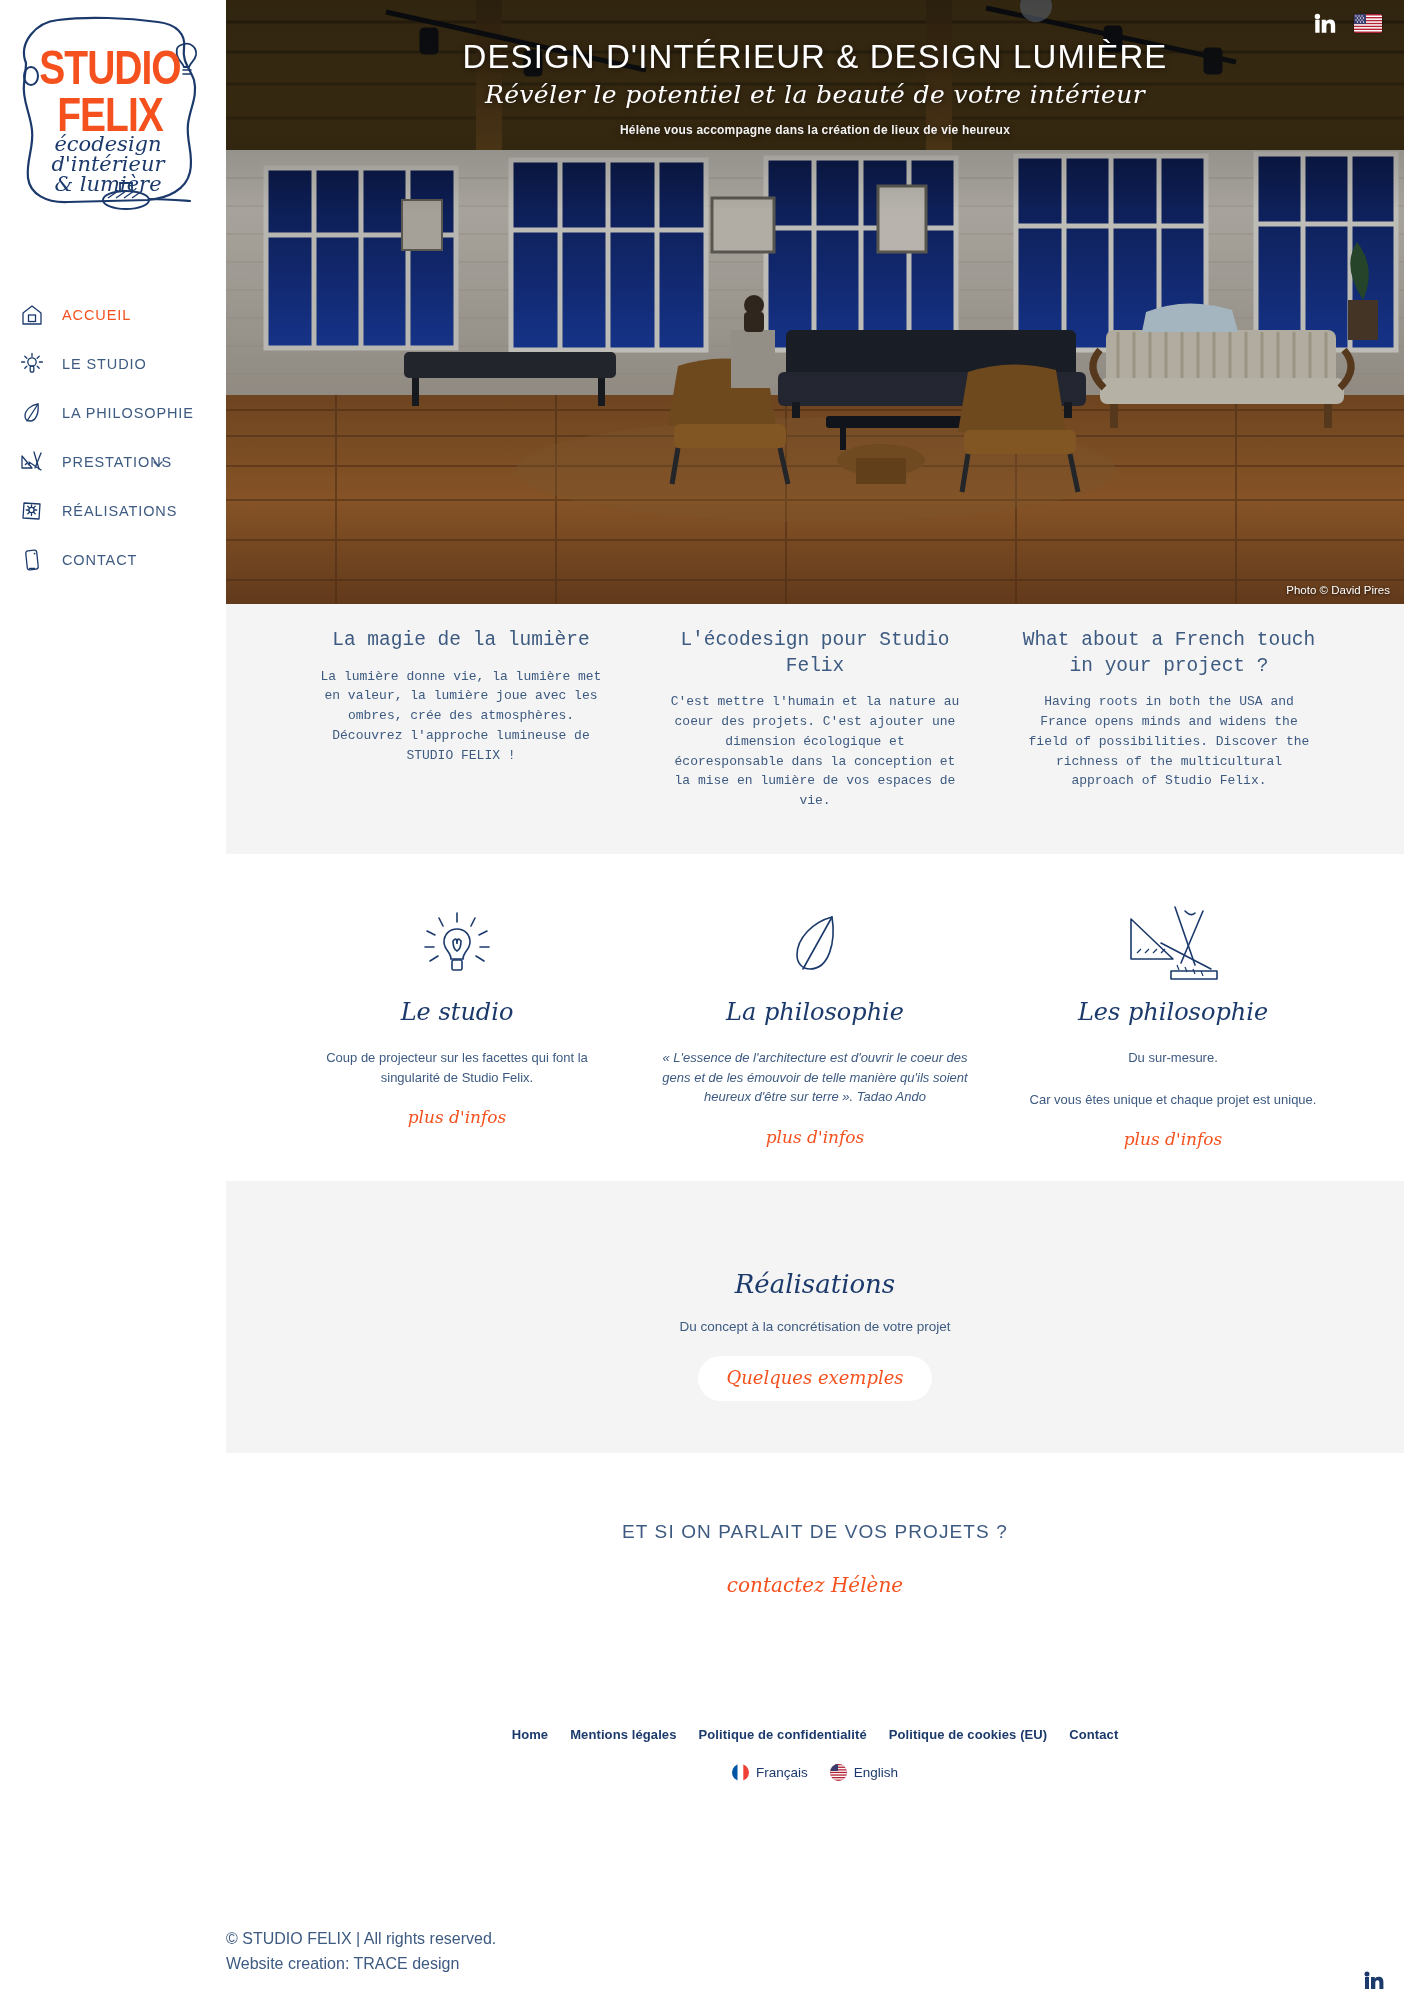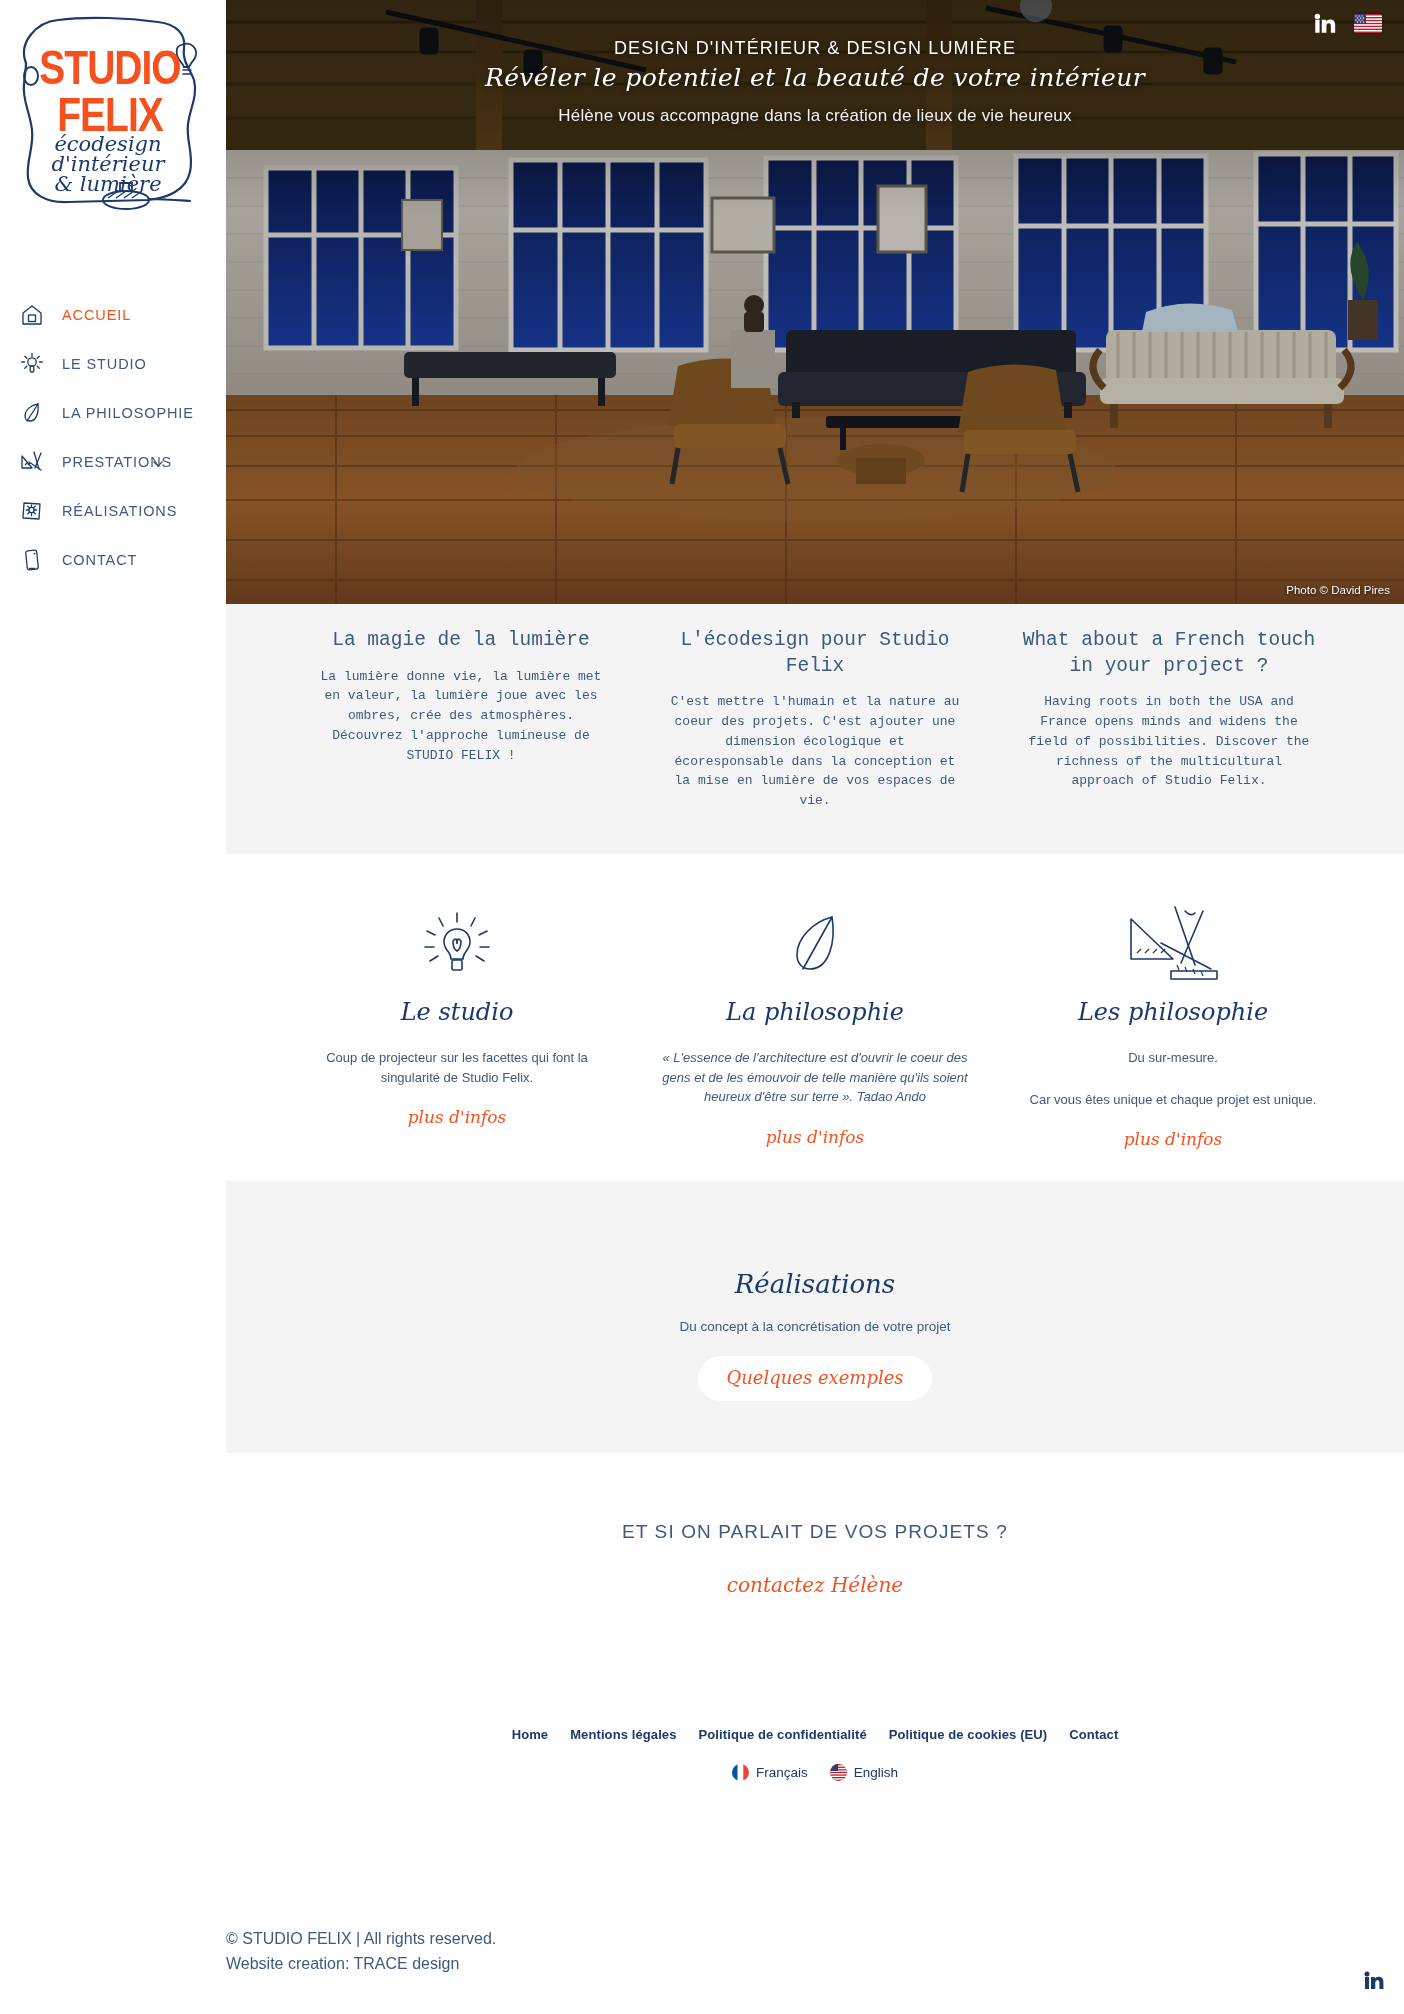--- a/index.html
+++ b/index.html
@@ -85,39 +85,39 @@
     display: block;
     box-shadow: 0 0 2px rgba(0,0,0,.5);
   }
 
   .hero-text {
     position: absolute; left: 0; right: 0; top: 38px;
     text-align: center; z-index: 2;
     text-shadow: 0 1px 6px rgba(0,0,0,.55);
   }
   .hero-h1 {
-    font-size: 18px;
+    font-size: 33px;
     font-weight: 300;
     letter-spacing: 1.1px;
     color: #ffffff;
     text-align: center;
   }
   .hero-script {
     margin-top: 4px;
     font-family: "DejaVu Serif", serif;
     font-style: italic;
     font-size: 25px;
     font-weight: 400;
     color: #ffffff;
     letter-spacing: 0.4px;
   }
   .hero-sub {
     margin-top: 14px;
-    font-size: 17px;
-    font-weight: 400;
+    font-size: 12px;
+    font-weight: 700;
     color: #f2f2f2;
     letter-spacing: .2px;
   }
   .hero-credit {
     position: absolute; right: 14px; bottom: 8px;
     font-size: 11.5px; color: #ffffff;
     z-index: 3;
     text-shadow: 0 1px 3px rgba(0,0,0,.8);
   }
 

